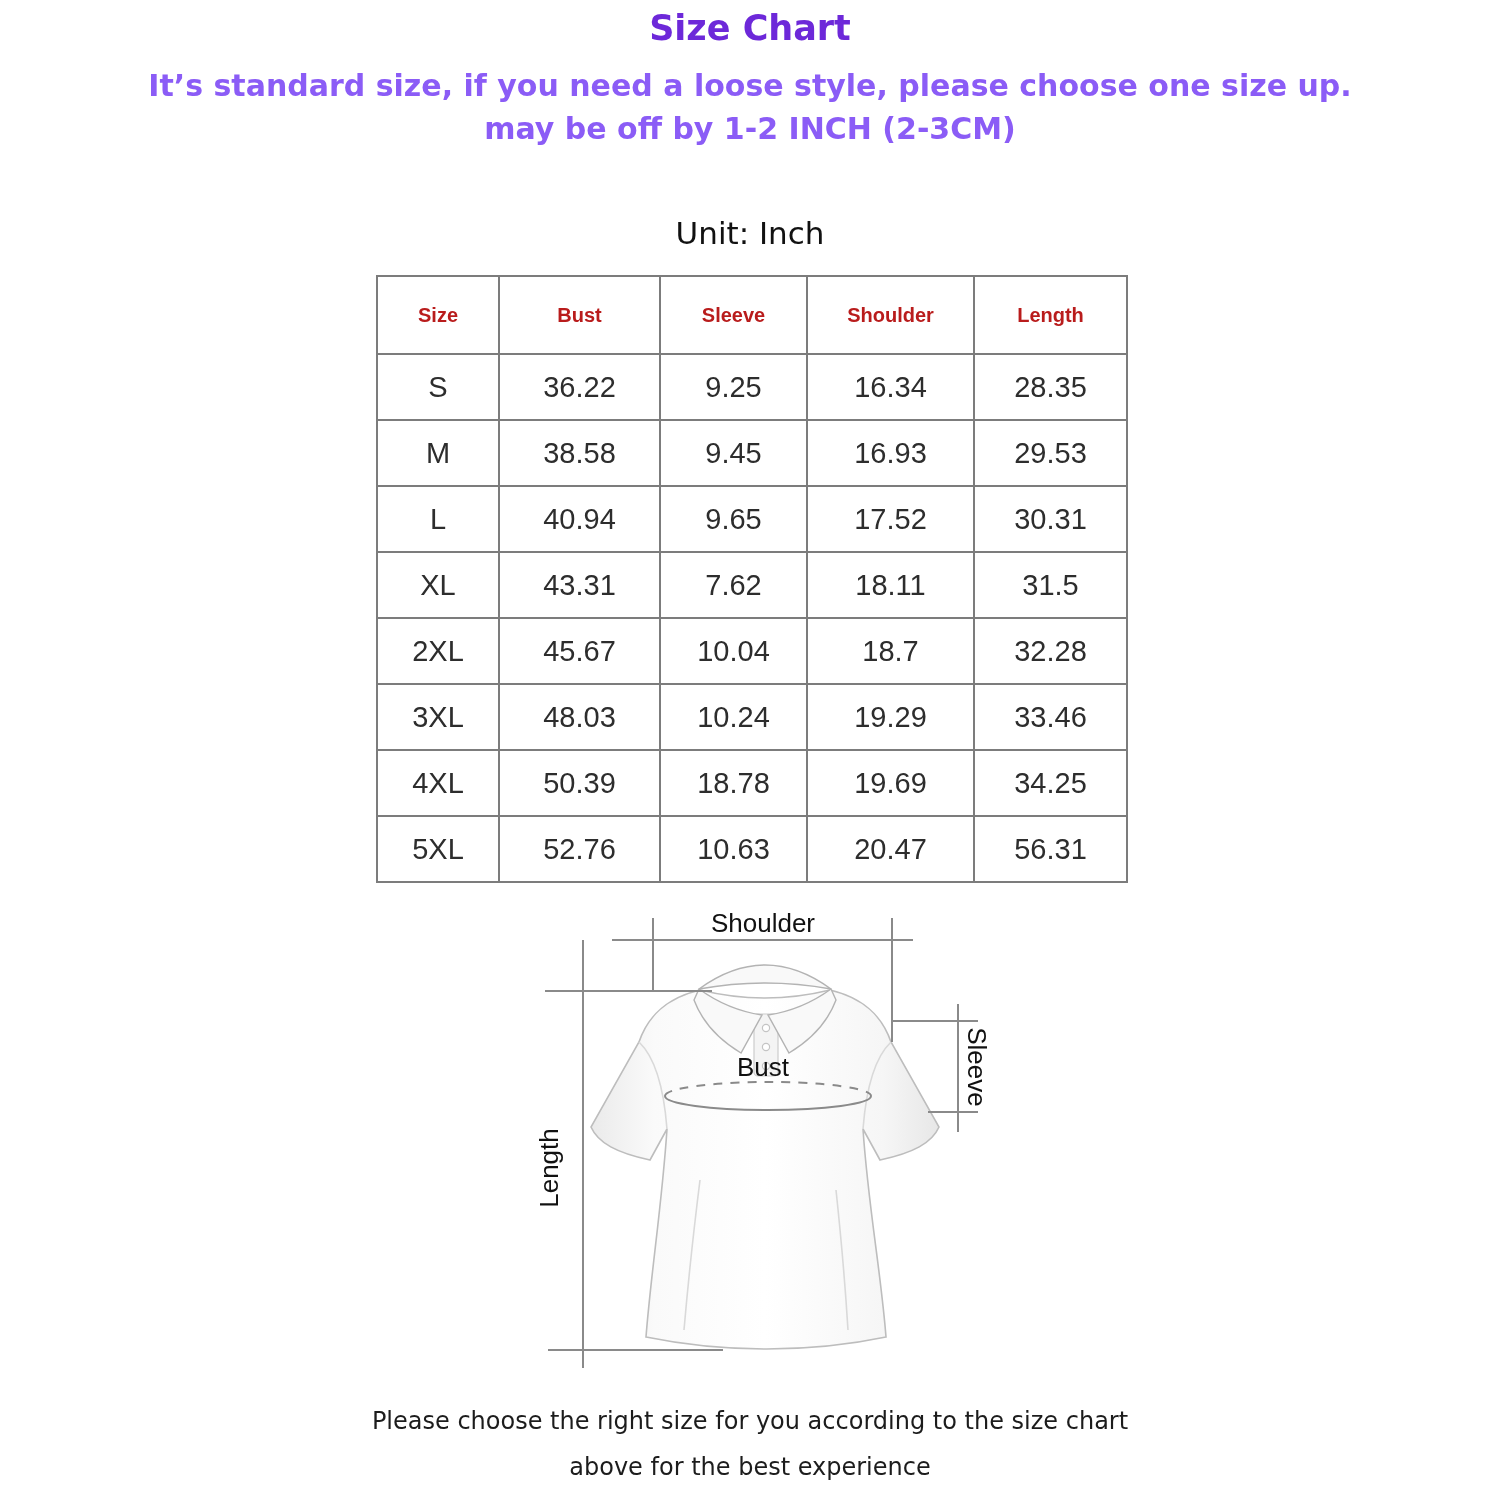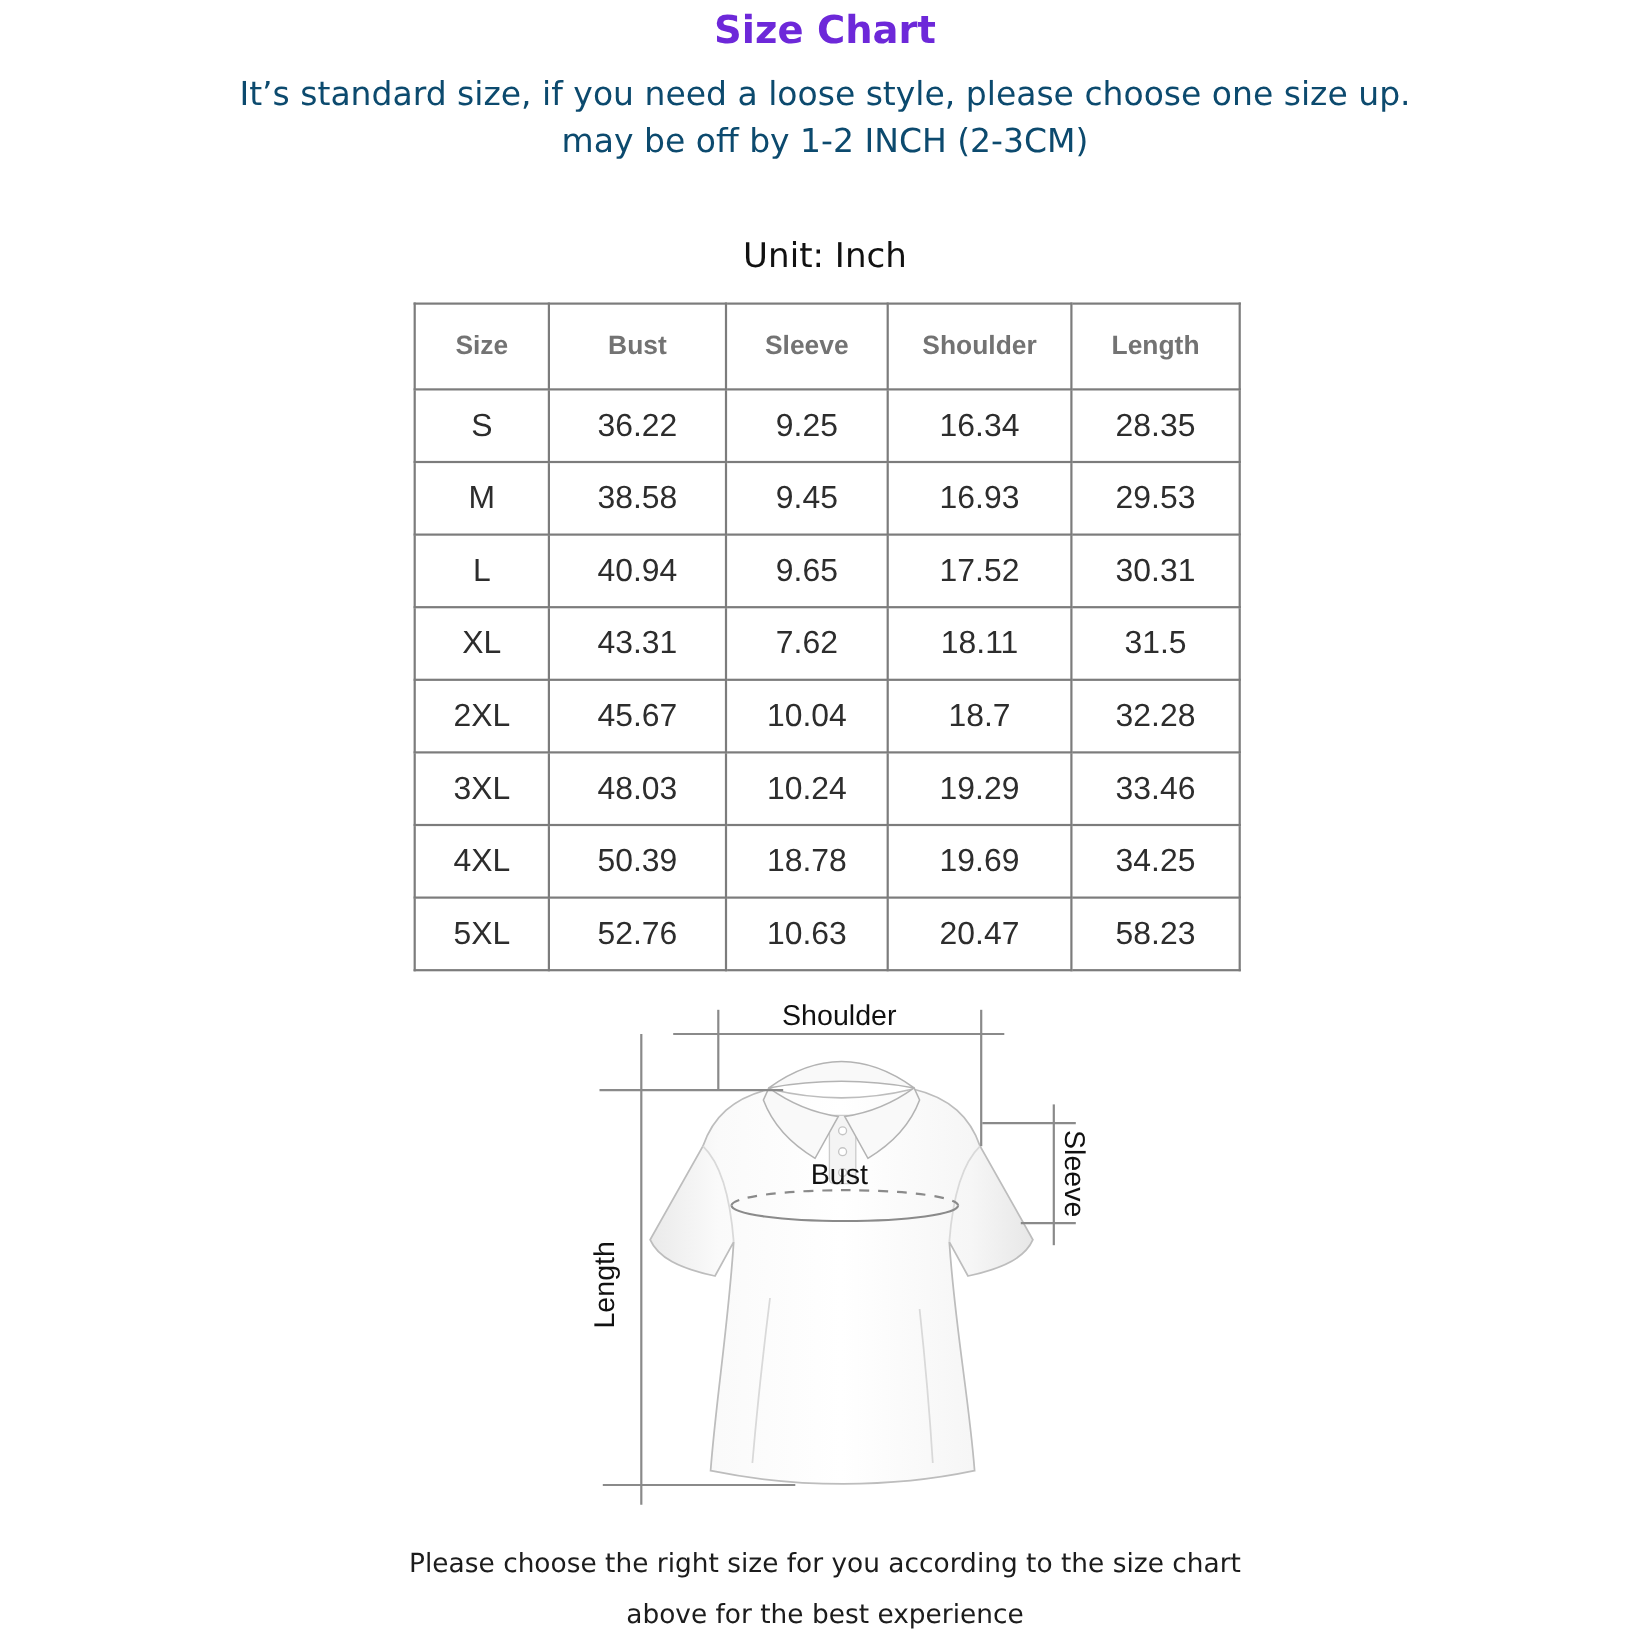--- a/index.html
+++ b/index.html
@@ -12,38 +12,38 @@
     position:relative;width:1500px;height:1500px;background:#ffffff;
     color:var(--text-primary);overflow:hidden;
     font-family:"DejaVu Sans",sans-serif;
   }
   .page-title{
     position:absolute;top:8px;left:0;width:100%;text-align:center;
     font-size:35px;font-weight:700;color:#6d28d9;
   }
   .subtitle{
     position:absolute;top:64px;left:0;width:100%;text-align:center;
-    font-size:30px;line-height:43px;font-weight:400;color:#0c4a6e;
+    font-size:30px;line-height:43px;font-weight:700;color:#8b5cf6;
   }
   .subtitle div{white-space:nowrap;}
   .unit-label{
     position:absolute;top:215px;left:0;width:100%;text-align:center;
     font-size:31px;font-weight:400;color:#111;
   }
   table.size-table{
     position:absolute;left:376px;top:275px;
     border-collapse:collapse;table-layout:fixed;
     font-family:"Liberation Sans",sans-serif;
   }
   .size-table th,.size-table td{
     border:2px solid var(--table-border);
     text-align:center;vertical-align:middle;padding:0;
     background:#fff;
   }
-  .size-table th{height:76px;font-size:24px;font-weight:700;color:#737373;}
+  .size-table th{height:76px;font-size:20px;font-weight:700;color:#b91c1c;}
   .size-table td{height:64px;font-size:29px;font-weight:400;color:#2d2d2d;}
   .diagram{position:absolute;left:520px;top:890px;}
   .dim{stroke:var(--dim-line);stroke-width:2;fill:none;}
   .dash{stroke-dasharray:9 8;}
   .dlabel{
     font-family:"Liberation Sans",sans-serif;font-size:26px;fill:#111;
   }
   .shirt-outline{fill:url(#shirtShade);stroke:#bdbdbd;stroke-width:1.6;}
   .collar{fill:#f9f9f9;stroke:#b3b3b3;stroke-width:1.4;}
   .seam{fill:none;stroke:#d9d9d9;stroke-width:1.6;}
@@ -134,21 +134,21 @@
           <td>50.39</td>
           <td>18.78</td>
           <td>19.69</td>
           <td>34.25</td>
         </tr>
         <tr>
           <td>5XL</td>
           <td>52.76</td>
           <td>10.63</td>
           <td>20.47</td>
-          <td>58.23</td>
+          <td>56.31</td>
         </tr>
       </tbody>
   </table>
 
   <svg class="diagram" width="480" height="500" viewBox="520 890 480 500" xmlns="http://www.w3.org/2000/svg">
     <defs>
       <linearGradient id="shirtShade" x1="0" y1="0" x2="1" y2="0">
         <stop offset="0" stop-color="#eaeaea"></stop>
         <stop offset="0.18" stop-color="#fafafa"></stop>
         <stop offset="0.5" stop-color="#ffffff"></stop>

